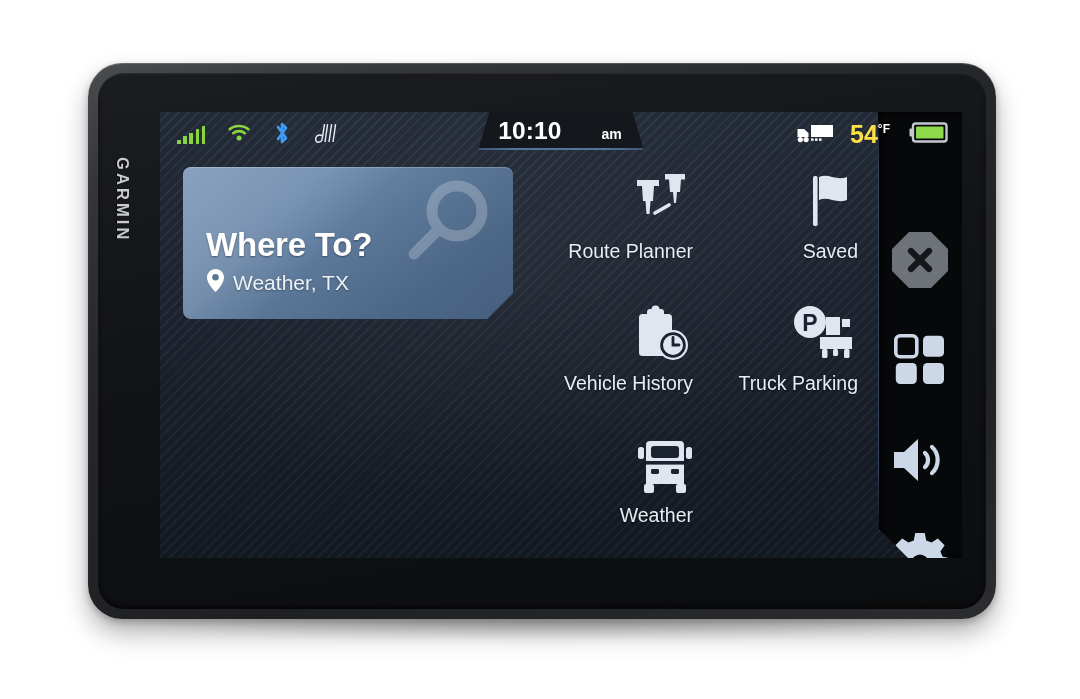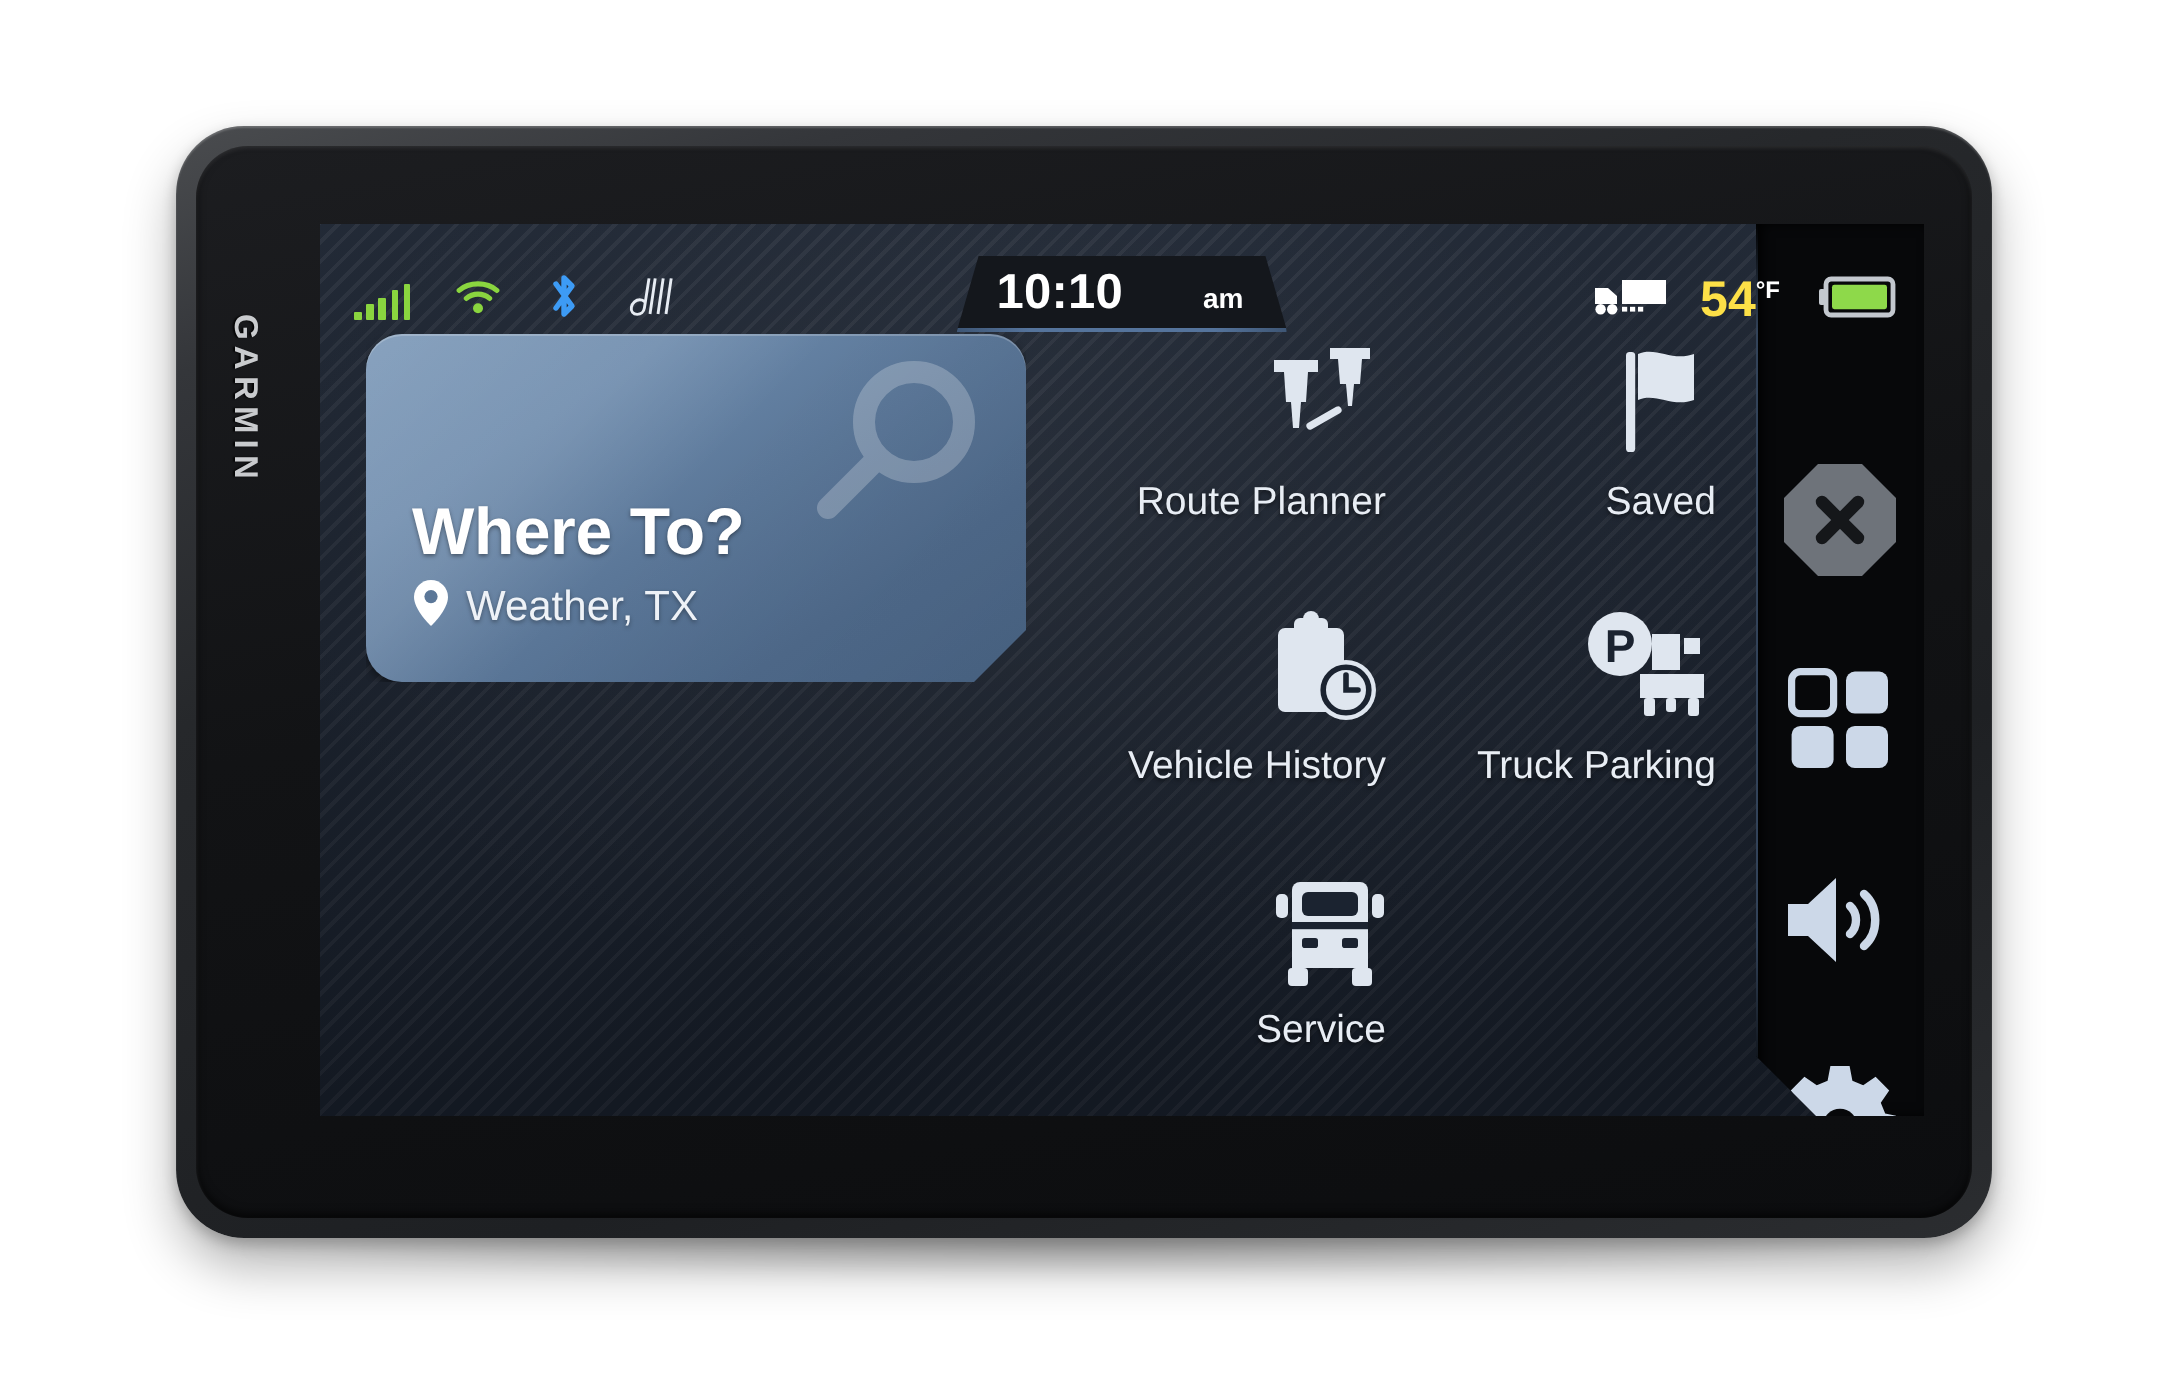--- a/index.html
+++ b/index.html
@@ -65,21 +65,21 @@
   }
   #screen-vignette {
     position:absolute; inset:0;
     pointer-events:none;
     background:radial-gradient(ellipse at 42% 34%, rgba(255,255,255,0.045) 0%, rgba(0,0,0,0) 58%),
                linear-gradient(180deg, rgba(255,255,255,0.03) 0%, rgba(0,0,0,0.30) 100%);
   }
 
   
   #status-bar {
-    position:absolute; left:0; top:16px; width:100%; height:45px;
+    position:absolute; left:0; top:0; width:100%; height:45px;
     z-index:6;
     text-align:center;
   }
   #status-left {
     position:absolute; left:17px; top:0; height:45px;
     display:flex; align-items:center; gap:22px;
   }
   #status-right {
     position:absolute; right:14px; top:0; height:45px;
     display:flex; align-items:center; gap:16px;
@@ -122,22 +122,22 @@
   
   #content { position:absolute; left:0; top:45px; right:0; bottom:0; z-index:4; }
 
   
   #cards-column {
     position:absolute; left:23px; top:10px;
     width:330px;
   }
   .nav-card {
     position:relative;
-    width:330px; height:174px;
-    border-radius:18px;
+    width:330px; height:152px;
+    border-radius:8px;
     background:linear-gradient(147deg,#7190b2 0%,#6b89ab 26%,#5b7798 52%,#4f6a8b 76%,#4a6586 100%);
     box-shadow:0 2px 4px rgba(0,0,0,0.45), inset 0 1px 0 rgba(255,255,255,0.22);
     overflow:hidden;
   }
   .nav-card.chamfer {
     clip-path:polygon(0 0, 100% 0, 100% calc(100% - 26px), calc(100% - 26px) 100%, 0 100%);
   }
   .card-sheen {
     position:absolute; inset:0;
     background:linear-gradient(134deg, rgba(255,255,255,0.16) 0%, rgba(255,255,255,0.10) 30%, rgba(255,255,255,0.0) 47%, rgba(0,0,0,0.06) 100%);
@@ -411,21 +411,21 @@
                 <rect x="49" y="9" width="6" height="12" rx="2.5"></rect>
                 <rect x="7" y="46" width="10" height="9" rx="2"></rect>
                 <rect x="39" y="46" width="10" height="9" rx="2"></rect>
               </g>
               <rect x="14" y="8" width="28" height="12" rx="3" fill="#1b2330"></rect>
               <rect x="9" y="23" width="38" height="3.6" fill="#1b2330"></rect>
               <rect x="14" y="31" width="8" height="5" rx="1.4" fill="#1b2330"></rect>
               <rect x="34" y="31" width="8" height="5" rx="1.4" fill="#1b2330"></rect>
             </svg>
           </div>
-          <div class="app-label">Service</div>
+          <div class="app-label">Weather</div>
         </div>
       </div>
 
       <div id="sidebar">
         <div id="sidebar-edge"></div>
 
         <div class="sidebar-btn" id="sidebar-btn-close">
           <span>
             <svg width="58" height="58" viewBox="0 0 58 58">
               <path d="M18 1 H40 L57 18 V40 L40 57 H18 L1 40 V18 Z" fill="#6e737a"></path>

